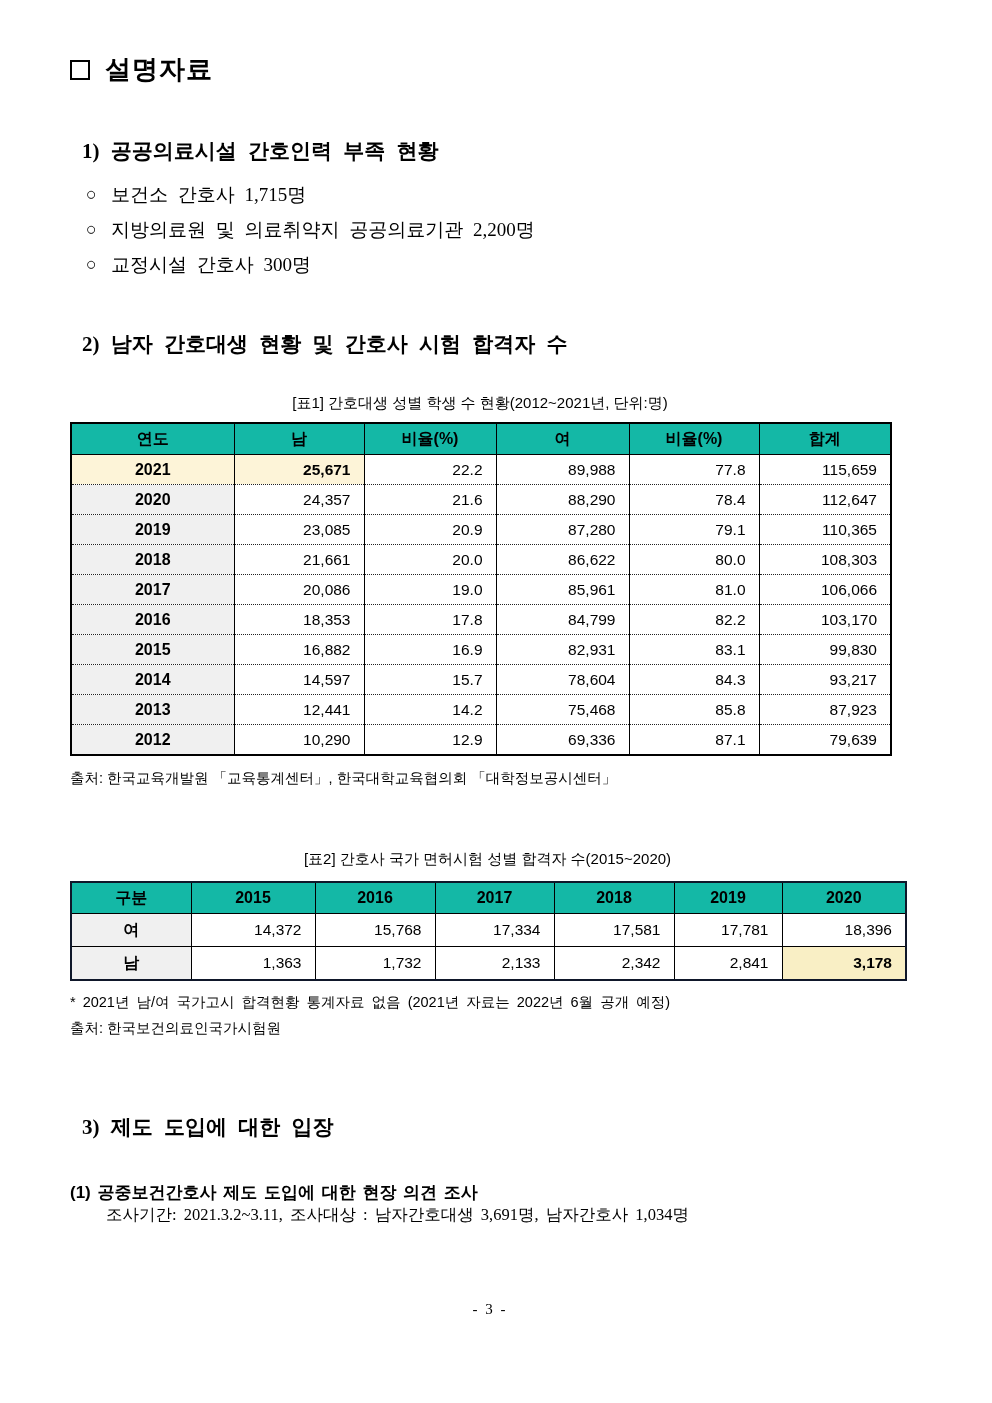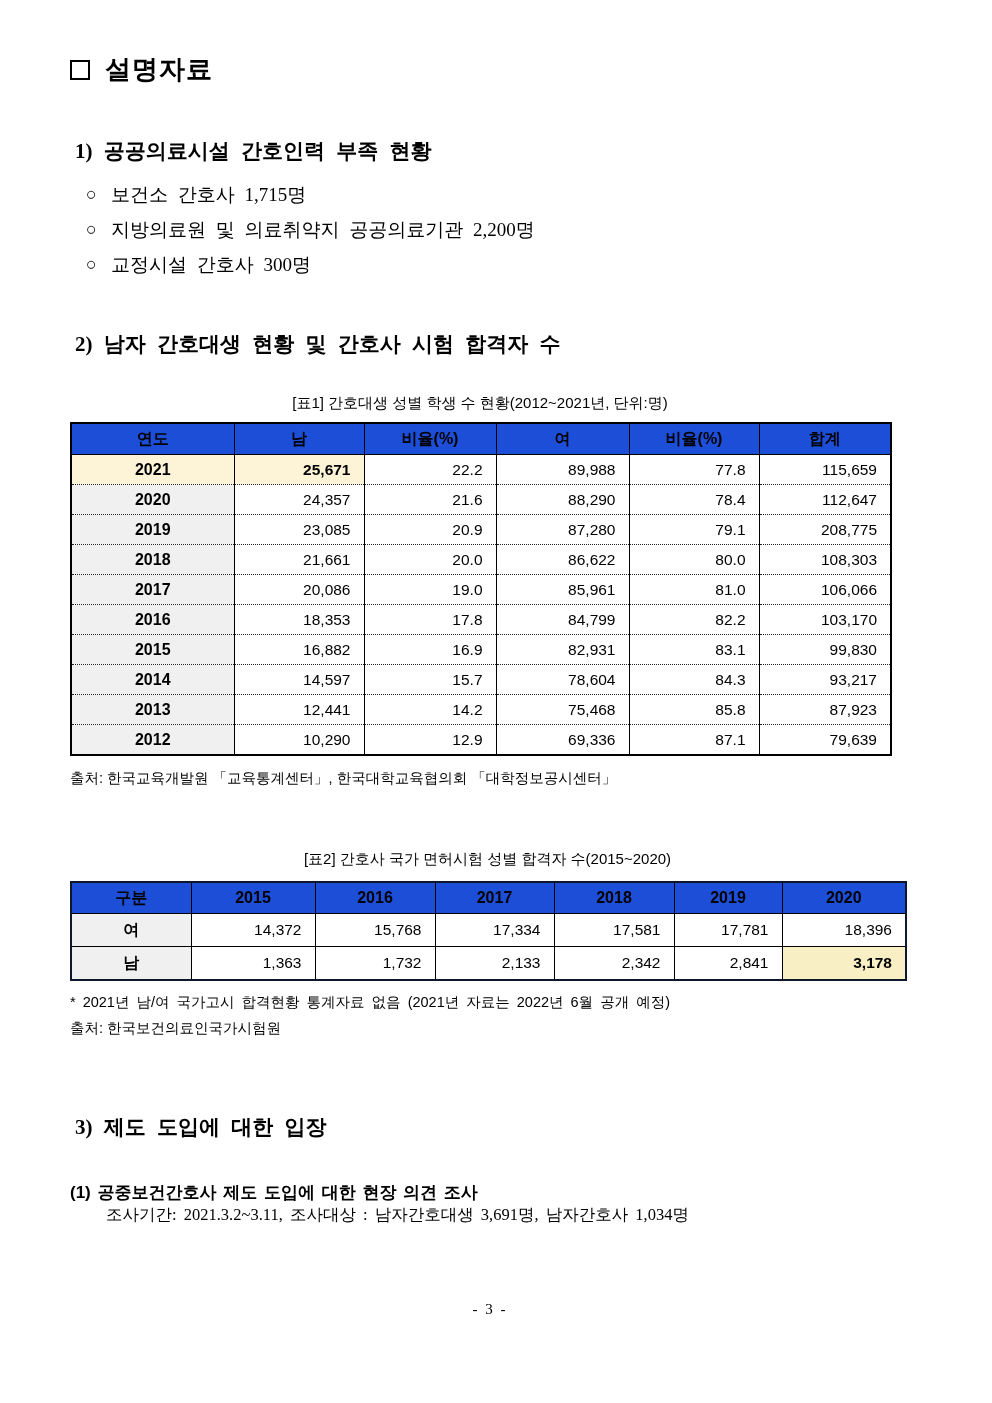--- a/index.html
+++ b/index.html
@@ -34,21 +34,21 @@
     border: 2px solid #000;
     margin-right: 15px;
     flex: 0 0 auto;
   }
   
   .serif-heading {
     font-family: "Liberation Serif", serif;
     font-size: 21px;
     font-weight: bold;
     word-spacing: 6px;
-    margin: 5px;
+    margin: 12px;
   }
   .h-s1 { margin-top: 50px; }
   .h-s2 { margin-top: 48px; }
   .h-s3 { margin-top: 75px; }
   
   .bullet-list {
     margin-top: 12px;
     font-family: "Liberation Serif", serif;
     font-size: 19px;
     word-spacing: 5px;
@@ -92,21 +92,21 @@
   .t1 { width: 820px; border: 2px solid #000; }
   .t2 { width: 835px; border: 2px solid #0f172a; margin-top: 12px; }
   th, td {
     border-left: 1px solid #000;
     border-right: 1px solid #000;
     padding: 0;
     overflow: hidden;
     white-space: nowrap;
   }
   thead th {
-    background: #1d4ed8;
+    background: #14b8a6;
     font-weight: bold;
     text-align: center;
     height: 30px;
     font-size: 16px;
     border-bottom: 1px solid #000;
   }
   .t1 tbody td { height: 29px; border-top: 1px dotted #222; }
   .t1 tbody tr:first-child td { border-top: none; }
   .t2 tbody td { height: 32px; border-top: 1px solid #000; }
   td.rowhead {
@@ -211,21 +211,21 @@
         <td class="num">88,290</td>
         <td class="num">78.4</td>
         <td class="num">112,647</td>
       </tr>
       <tr>
         <td class="rowhead">2019</td>
         <td class="num">23,085</td>
         <td class="num">20.9</td>
         <td class="num">87,280</td>
         <td class="num">79.1</td>
-        <td class="num">208,775</td>
+        <td class="num">110,365</td>
       </tr>
       <tr>
         <td class="rowhead">2018</td>
         <td class="num">21,661</td>
         <td class="num">20.0</td>
         <td class="num">86,622</td>
         <td class="num">80.0</td>
         <td class="num">108,303</td>
       </tr>
       <tr>

